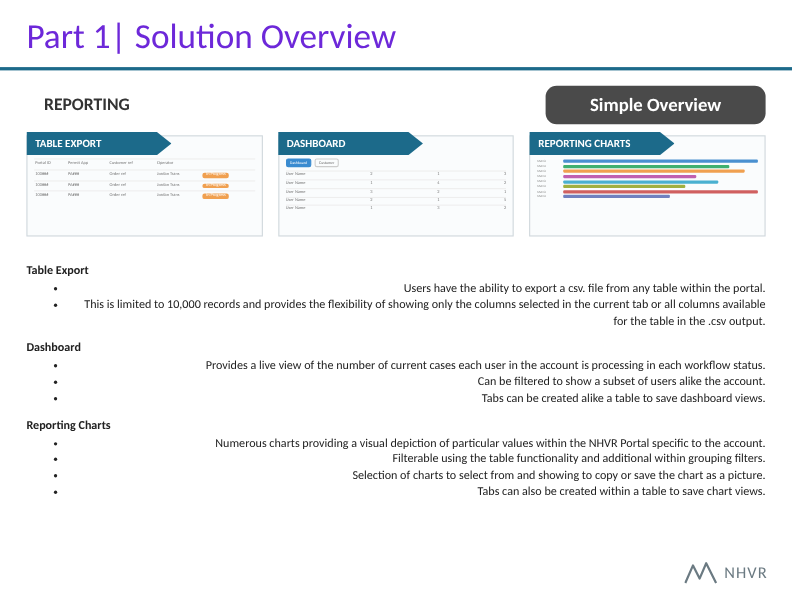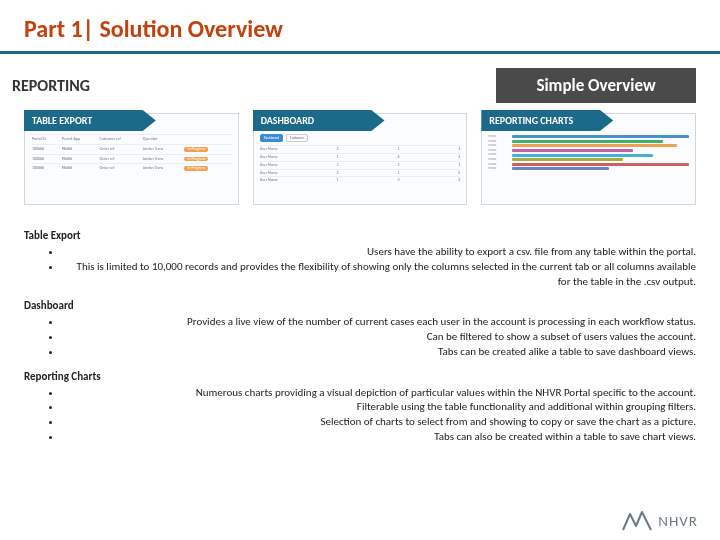--- a/index.html
+++ b/index.html
@@ -5,48 +5,48 @@
   * { box-sizing: border-box; margin: 0; padding: 0; }
   body {
     width: 720px;
     height: 540px;
     font-family: Calibri, Arial, sans-serif;
     background: #fff;
     position: relative;
     overflow: hidden;
   }
   .title {
-    font-size: 24px;
-    font-weight: bold;
-    color: #c2410c;
+    font-size: 32px;
+    font-weight: normal;
+    color: #6d28d9;
     padding: 14px 24px 8px 24px;
   }
   .title-underline {
     height: 3px;
     background: #1c6a8a;
     margin: 0;
   }
   .subheader-row {
     display: flex;
     justify-content: space-between;
     align-items: center;
-    padding: 14px 24px 10px 12px;
+    padding: 14px 24px 10px 40px;
   }
   .reporting-label {
     font-size: 16px;
     font-weight: bold;
     color: #333;
   }
   .overview-bar {
     background: #4a4a4a;
     color: #fff;
     font-size: 17px;
     font-weight: bold;
     padding: 7px 30px;
-    border-radius: 0;
+    border-radius: 10px;
     min-width: 200px;
     text-align: center;
   }
   .panels {
     display: flex;
     justify-content: space-between;
     padding: 0 24px;
     gap: 14px;
   }
   .panel {
@@ -305,21 +305,21 @@
 
   <h4>Table Export</h4>
   <ul>
     <li>Users have the ability to export a csv. file from any table within the portal.</li>
     <li>This is limited to 10,000 records and provides the flexibility of showing only the columns selected in the current tab or all columns available for the table in the .csv output.</li>
   </ul>
 
   <h4>Dashboard</h4>
   <ul>
     <li>Provides a live view of the number of current cases each user in the account is processing in each workflow status.</li>
-    <li>Can be filtered to show a subset of users values the account.</li>
+    <li>Can be filtered to show a subset of users alike the account.</li>
     <li>Tabs can be created alike a table to save dashboard views.</li>
   </ul>
 
   <h4>Reporting Charts</h4>
   <ul>
     <li>Numerous charts providing a visual depiction of particular values within the NHVR Portal specific to the account.</li>
     <li>Filterable using the table functionality and additional within grouping filters.</li>
     <li>Selection of charts to select from and showing to copy or save the chart as a picture.</li>
     <li>Tabs can also be created within a table to save chart views.</li>
   </ul>

